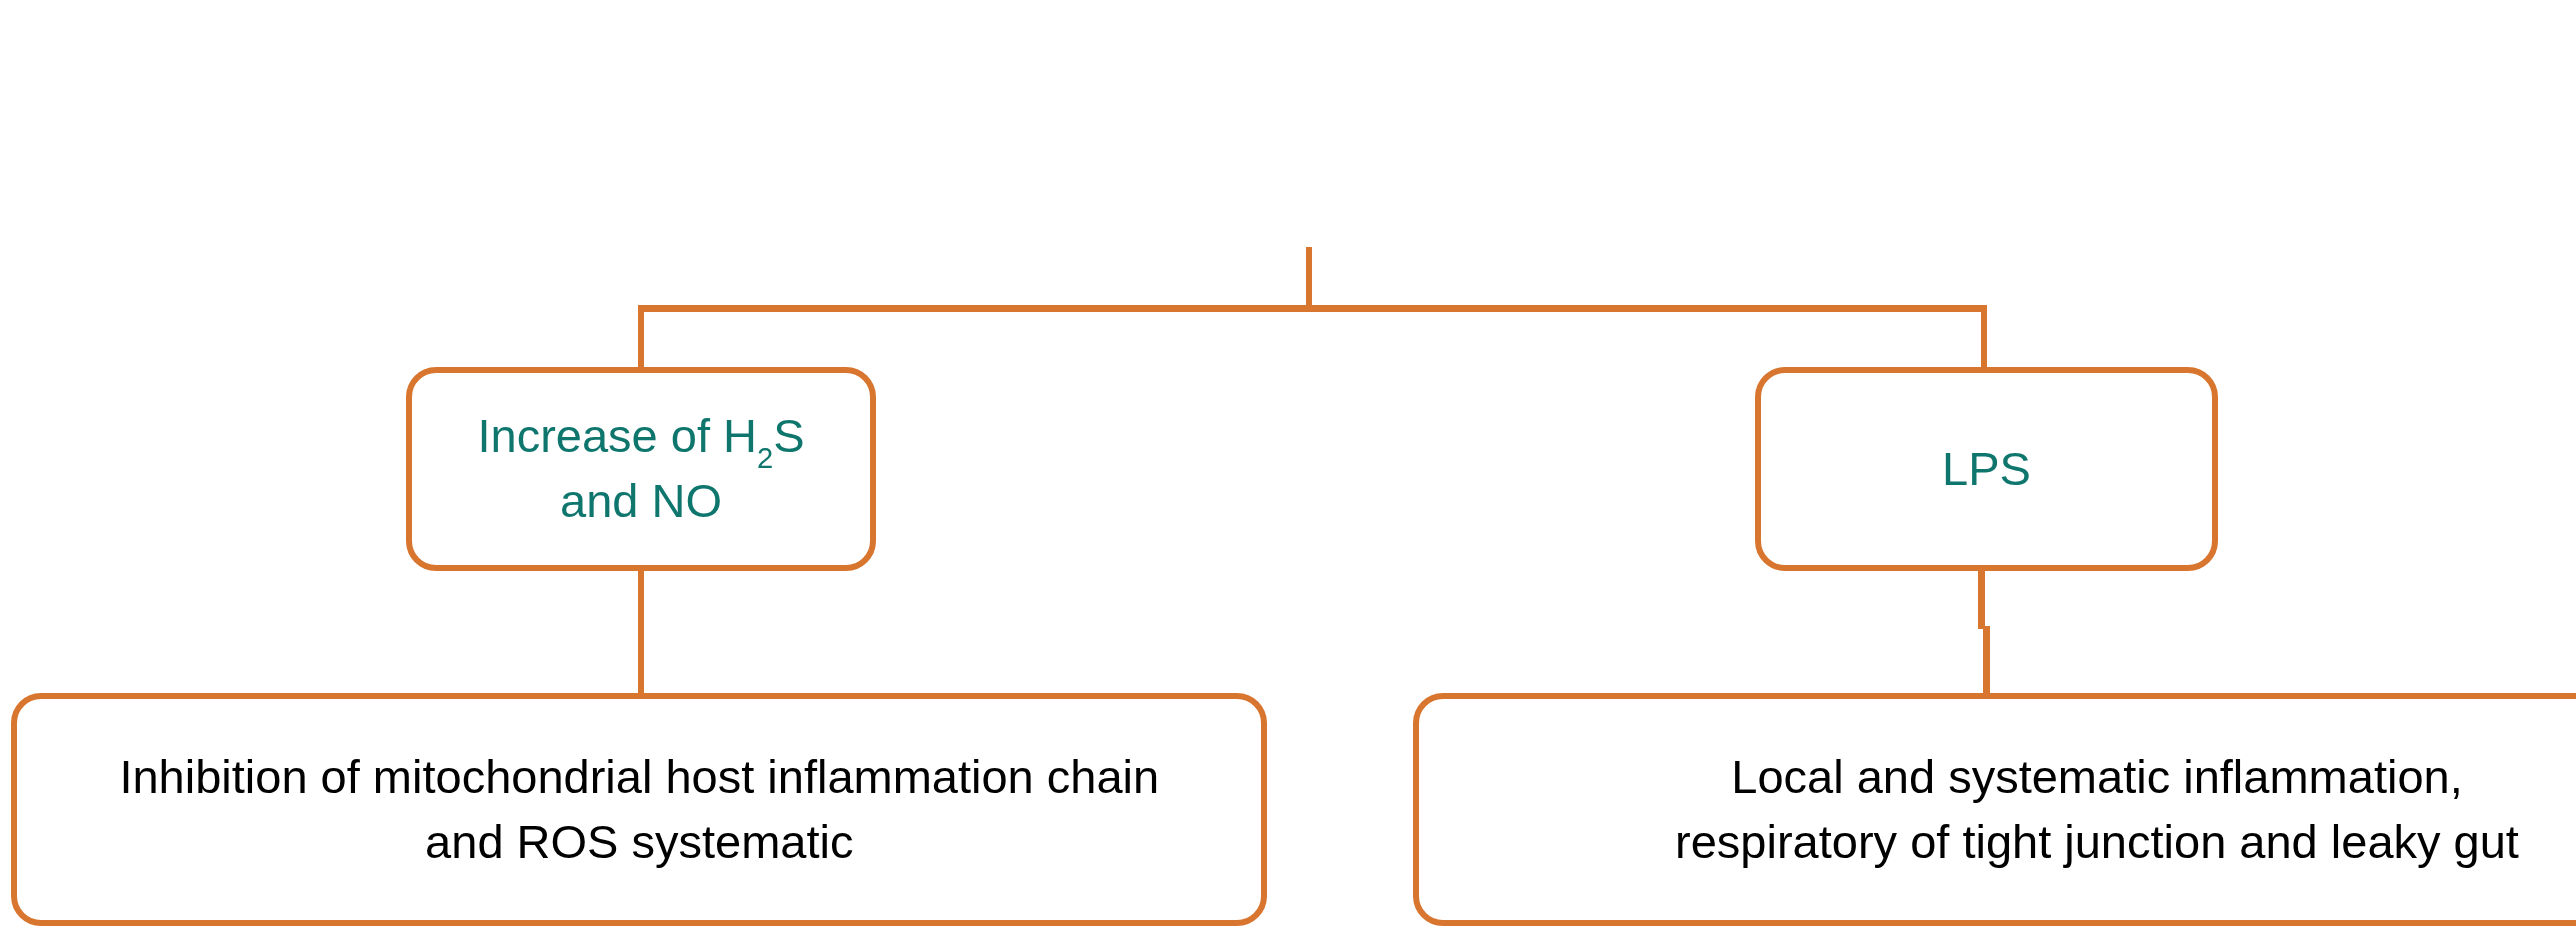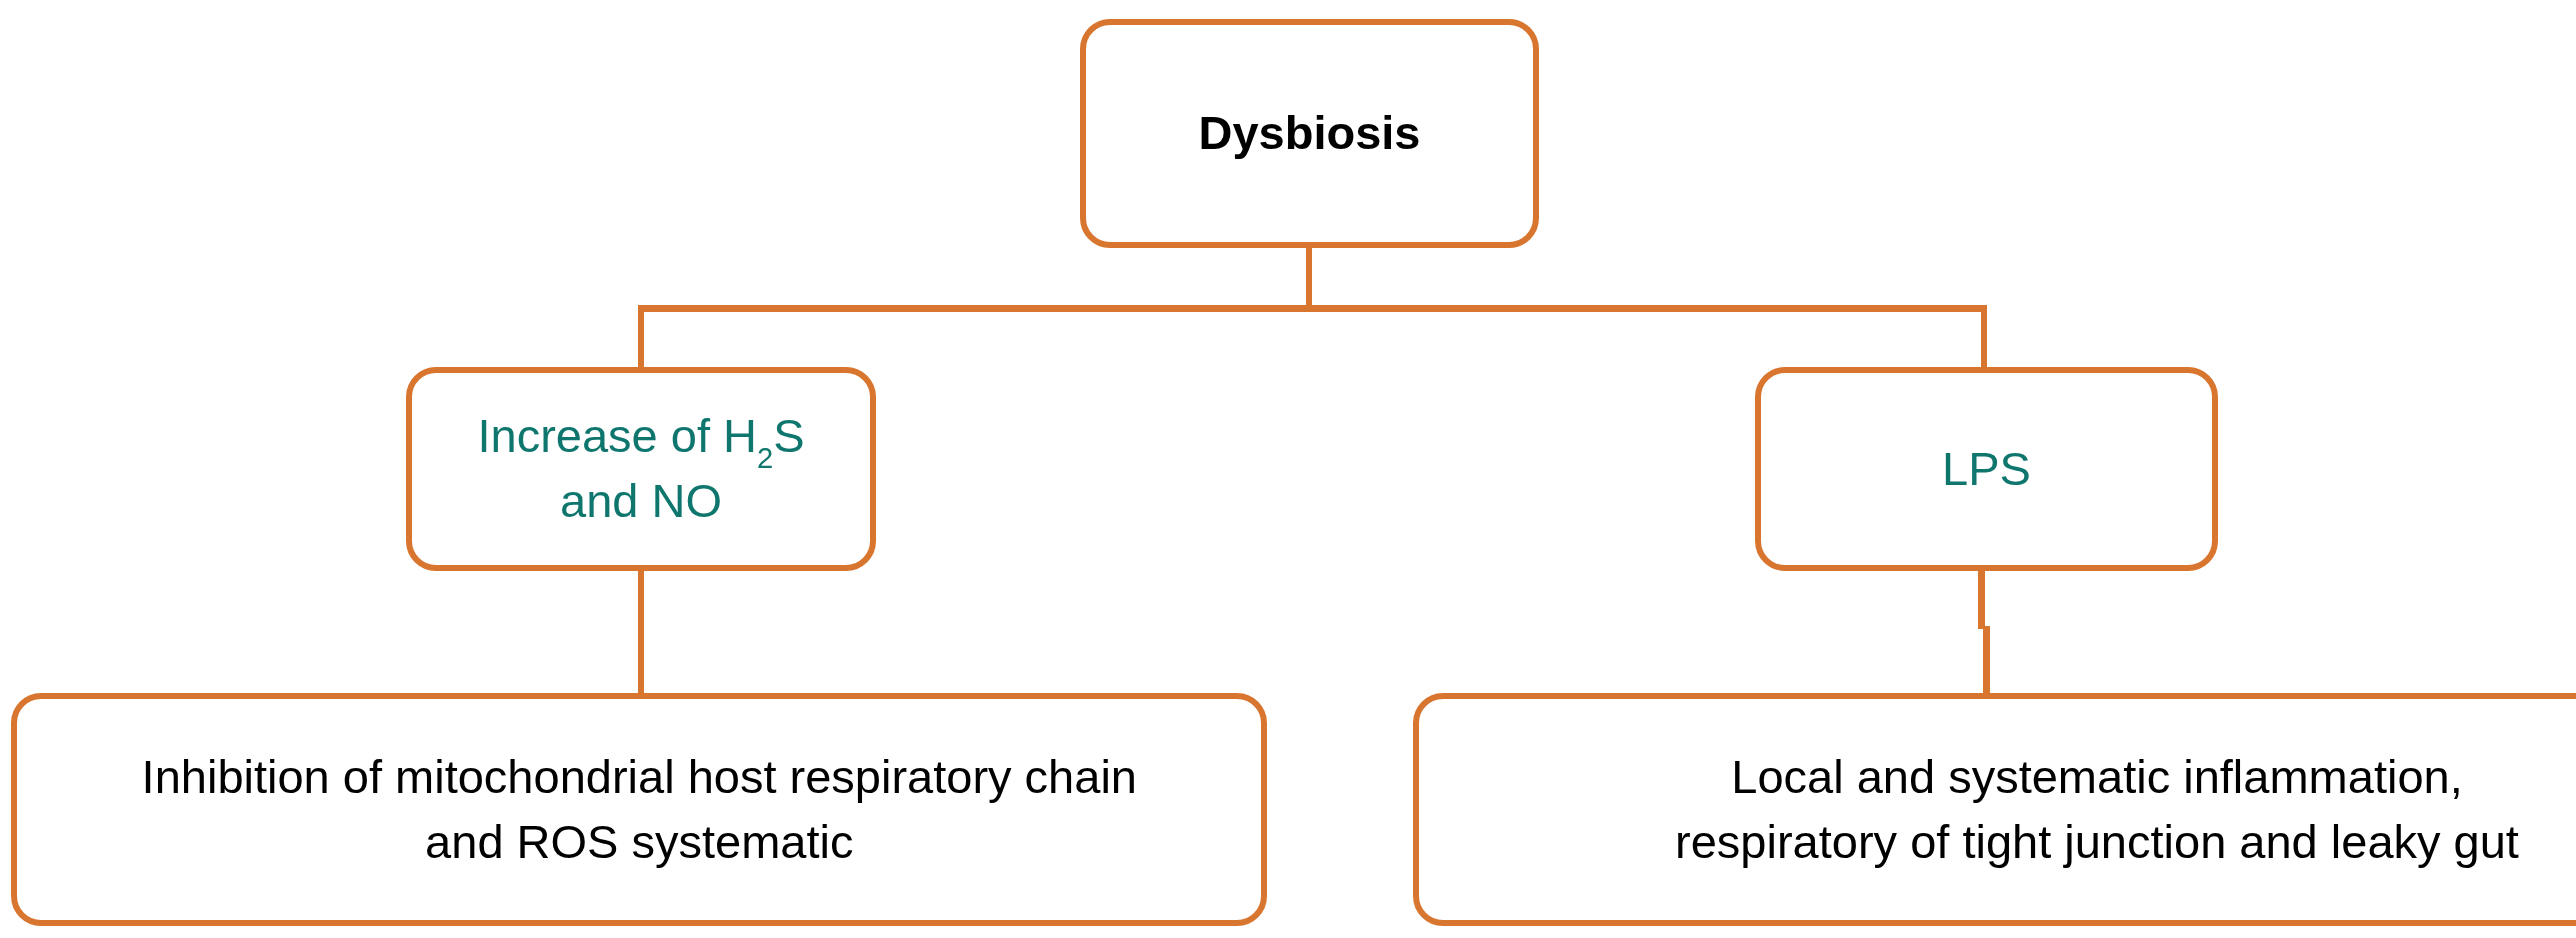--- a/index.html
+++ b/index.html
@@ -62,35 +62,32 @@
 <div class="canvas">
 
   <div class="connector" id="conn-root-stem" style="background: rgb(216, 117, 46);"></div>
   <div class="connector" id="conn-horizontal" style="background: rgb(216, 117, 46);"></div>
   <div class="connector" id="conn-left-drop" style="background: rgb(216, 117, 46);"></div>
   <div class="connector" id="conn-right-drop" style="background: rgb(216, 117, 46);"></div>
   <div class="connector" id="conn-left-stem2" style="background: rgb(216, 117, 46);"></div>
   <div class="connector" id="conn-right-stem2a" style="background: rgb(216, 117, 46);"></div>
   <div class="connector" id="conn-right-stem2b" style="background: rgb(216, 117, 46);"></div>
 
-  <div class="node" id="node-root" style="border-color: rgb(216, 117, 46); background: rgb(255, 255, 255); color: rgb(0, 0, 0);">
-    <div class="line bold">Dysbiosis</div>
-  </div>
 
   <div class="node" id="node-branch-left" style="border-color: rgb(216, 117, 46); background: rgb(255, 255, 255); color: #0f766e;">
     <div class="line"><span>Increase of H</span><sub class="chem">2</sub><span>S</span></div>
     <div class="line">and NO</div>
   </div>
 
   <div class="node" id="node-branch-right" style="border-color: rgb(216, 117, 46); background: rgb(255, 255, 255); color: #0f766e;">
     <div class="line">LPS</div>
   </div>
 
   <div class="node" id="node-outcome-left" style="border-color: rgb(216, 117, 46); background: rgb(255, 255, 255); color: rgb(0, 0, 0);">
-    <div class="line">Inhibition of mitochondrial host respiratory chain</div>
+    <div class="line">Inhibition of mitochondrial host inflammation chain</div>
     <div class="line">and ROS systematic</div>
   </div>
 
   <div class="node" id="node-outcome-right" style="border-color: rgb(216, 117, 46); background: rgb(255, 255, 255); color: rgb(0, 0, 0);">
     <div class="line">Local and systematic inflammation,</div>
     <div class="line">respiratory of tight junction and leaky gut</div>
   </div>
 
 </div>
 

